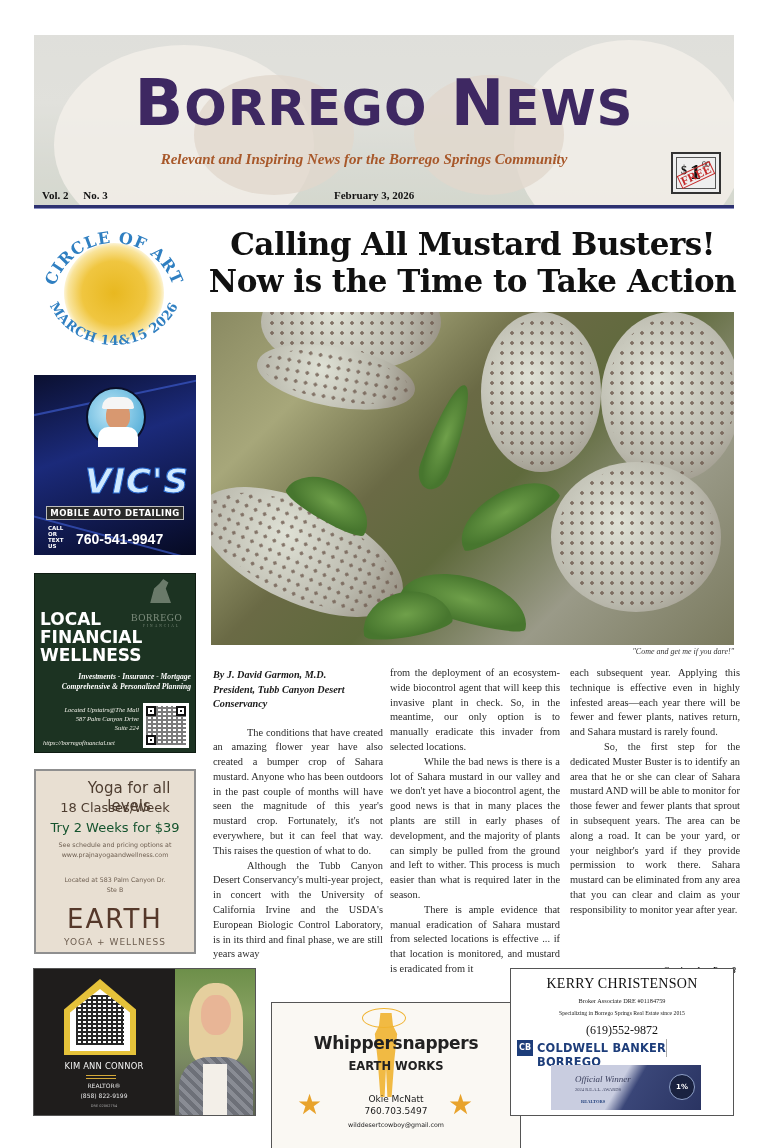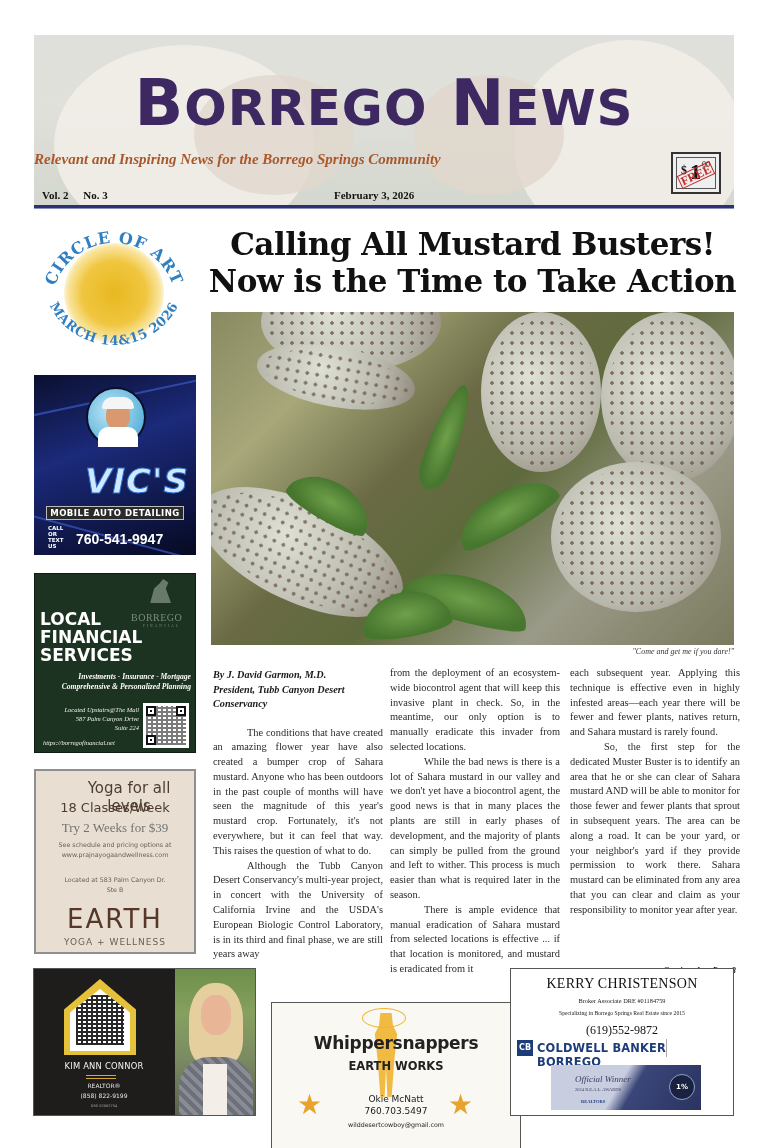--- a/index.html
+++ b/index.html
@@ -10,21 +10,21 @@
     background: linear-gradient(180deg, #d9d9d4 0%, #dcdcd6 40%, #cfd2c8 75%, #c8cdc0 100%); }
   .mh-ram { position: absolute; border-radius: 50%; background: rgba(245,240,232,0.9); }
   .mh-ram.r1 { left: 20px; top: 10px; width: 260px; height: 200px; }
   .mh-ram.r2 { left: 160px; top: 40px; width: 160px; height: 120px; background: rgba(220,205,190,0.8); }
   .mh-ram.r3 { left: 480px; top: 5px; width: 230px; height: 210px; }
   .mh-ram.r4 { left: 380px; top: 40px; width: 150px; height: 120px; background: rgba(220,205,190,0.8); }
   .mh-veil { position: absolute; inset: 0; background: rgba(235,235,232,0.35); }
   .mh-title { position: absolute; left: 0; right: 0; top: 36px; text-align: center;
     font-family: "DejaVu Sans", sans-serif; font-weight: bold; color: #3e2862; font-size: 64px; letter-spacing: 1px; line-height: 1; }
   .mh-title .sm { font-size: 50px; }
-  .mh-tagline { position: absolute; left: 0; right: 40px; top: 116px; 
+  .mh-tagline { position: absolute; left: 0; right: 40px; top: 116px; text-align: center;
     font-family: "Liberation Serif", serif; font-style: italic; font-weight: bold; color: #a8582a; font-size: 15px; }
   .mh-vol { position: absolute; left: 8px; top: 154px; font-weight: bold; font-size: 11px; color: #111; }
   .mh-vol span { margin-right: 12px; }
   .mh-date { position: absolute; left: 300px; top: 154px; font-weight: bold; font-size: 11px; color: #111; }
   .price-box { position: absolute; left: 637px; top: 117px; width: 50px; height: 42px; border: 2px solid #333; background: #efefef; }
   .price-box .inner { position: absolute; inset: 3px; border: 1px solid #555; }
   .price-box .dol { position: absolute; left: 8px; top: 9px; font-size: 12px; font-weight: bold; color: #111; }
   .price-box .one { position: absolute; left: 17px; top: 5px; font-size: 22px; font-weight: bold; color: #111; }
   .price-box .cents { position: absolute; left: 29px; top: 6px; font-size: 8px; color: #111; }
   .price-box .free { position: absolute; left: 5px; top: 14px; font-size: 12px; font-weight: bold; color: #c42a2a; transform: rotate(-25deg); border: 1px solid #c42a2a; padding: 0 1px; line-height: 1; }
@@ -60,21 +60,21 @@
   .bfin .qr { left: 108px; top: 129px; width: 46px; height: 45px; }
   .qr-pattern { position: absolute; inset: 3px; background:
     repeating-linear-gradient(90deg, #111 0 2px, transparent 2px 5px),
     repeating-linear-gradient(0deg, #111 0 2px, transparent 2px 4px); opacity: 0.55; }
   .qr-eye { position: absolute; width: 10px; height: 10px; border: 2px solid #111; background: #fff; }
   .qr-eye::after { content: ""; position: absolute; left: 2px; top: 2px; width: 2px; height: 2px; background: #111; }
 
   .prajna { position: absolute; left: 34px; top: 769px; width: 162px; height: 185px; background: #e8dfd2; border: 2px solid #8f8f8f; color: #5a4a3c; text-align: center; font-family: "DejaVu Sans", sans-serif; }
   .prajna .l1 { position: absolute; left: 0; right: 0; top: 8px; font-size: 15px; color: #4e3d30; margin-left: 28px; }
   .prajna .l2 { position: absolute; left: 0; right: 0; top: 29px; font-size: 13px; color: #4e3d30; }
-  .prajna .l3 { position: absolute; left: 0; right: 0; top: 49px; font-size: 13px; color: #737373; font-family: Liberation Serif, serif; }
+  .prajna .l3 { position: absolute; left: 0; right: 0; top: 49px; font-size: 13px; color: #14532d; }
   .prajna .l4 { position: absolute; left: 0; right: 0; top: 69px; font-size: 6.3px; color: #6d5e50; line-height: 10px; }
   .prajna .l5 { position: absolute; left: 0; right: 0; top: 104px; font-size: 6.3px; color: #6d5e50; line-height: 10px; }
   .prajna .logo { position: absolute; left: 0; right: 0; top: 133px; font-size: 26px; letter-spacing: 2px; color: #55382a; font-weight: normal; }
   .prajna .logo-sub { position: absolute; left: 0; right: 0; top: 166px; font-size: 9px; letter-spacing: 1px; color: #6d5e50; }
 
   
   .headline { position: absolute; left: 205px; top: 226px; width: 535px; text-align: center; font-family: "DejaVu Serif", serif; font-weight: bold; font-size: 31px; line-height: 37px; color: #111; letter-spacing: -0.5px; }
   .photo { position: absolute; left: 211px; top: 312px; width: 523px; height: 333px; overflow: hidden;
     background: linear-gradient(135deg, #8a8a62 0%, #a7a77a 20%, #6a6a45 40%, #5f6a3c 55%, #9a9a88 75%, #7a7a5e 100%); }
   .pad { position: absolute; border-radius: 50%; background: radial-gradient(circle at 40% 40%, #dfe1d5, #b9b8ac 60%, #8e8678 100%); }
@@ -189,21 +189,21 @@
   <div class="vics-phone">760-541-9947</div>
 </div>
 
 <div class="bfin">
   <div class="bfin-ram"></div>
   <div class="bfin-brand">BORREGO</div>
   <div class="bfin-sub">FINANCIAL</div>
   <div class="bfin-h">
     <div>LOCAL</div>
     <div>FINANCIAL</div>
-    <div>SERVICES</div>
+    <div>WELLNESS</div>
   </div>
   <div class="bfin-svc">
     <div>Investments - Insurance - Mortgage</div>
     <div>Comprehensive &amp; Personalized Planning</div>
   </div>
   <div class="bfin-loc">
     <div>Located Upstairs@The Mall</div>
     <div>587 Palm Canyon Drive</div>
     <div>Suite 224</div>
   </div>

